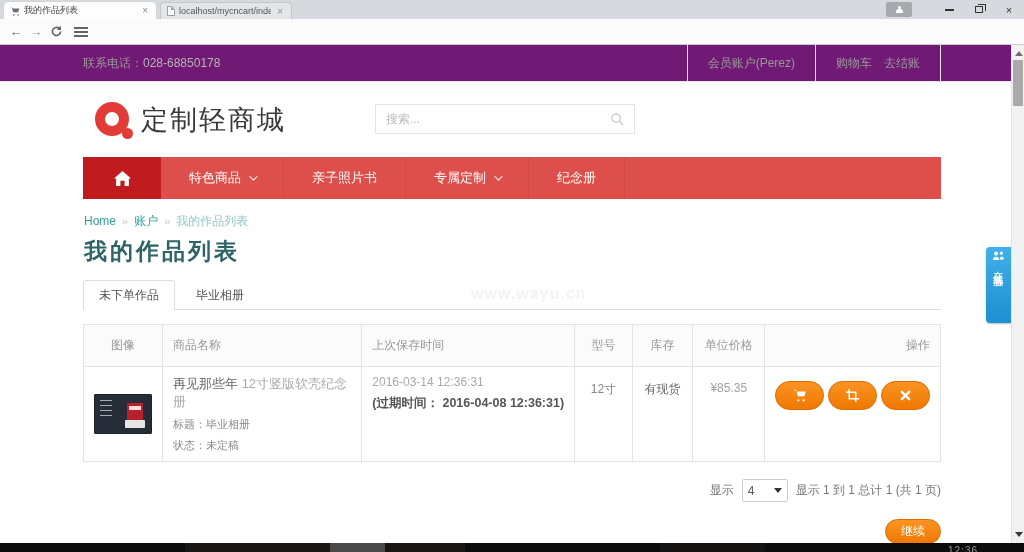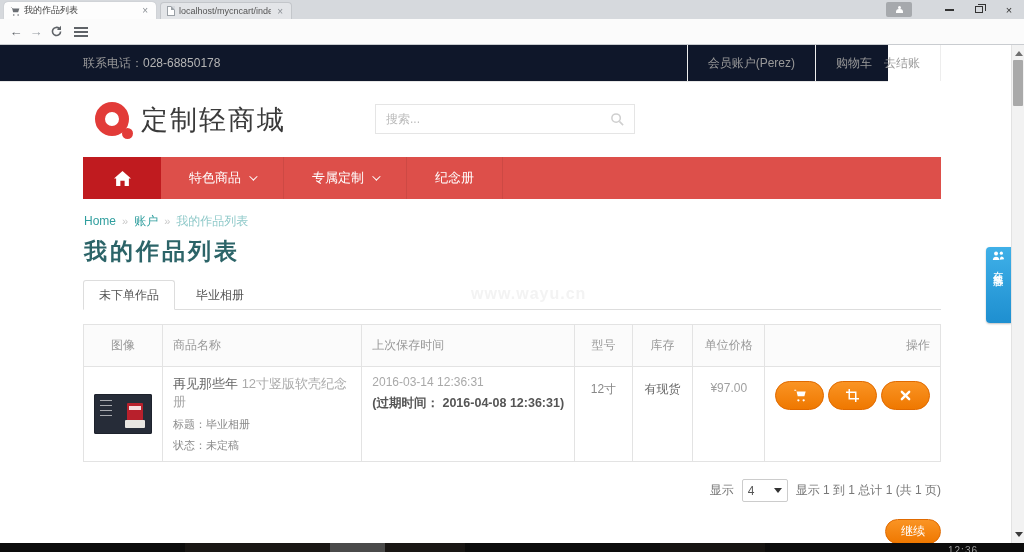--- a/index.html
+++ b/index.html
@@ -34,21 +34,21 @@
   .omnibox { flex:1; height:19px; background:#fff; border:1px solid #b9bcc0; border-radius:2px; margin:0 6px; display:flex; align-items:center; padding:0 6px; }
   .omnibox .page-ico:after{ border-color:#fff #fff #9aa0a6 #9aa0a6; }
   .url { font-size:11.5px; margin-left:6px; white-space:nowrap; }
   .url .host { color:#202124; font-weight:bold; }
   .url .rest { color:#80868b; }
   .star { margin-left:auto; color:#9aa0a6; font-size:12px; }
   .menu-ico { width:14px; height:10px; display:flex; flex-direction:column; justify-content:space-between; margin-left:8px; }
   .menu-ico i { display:block; height:2px; background:#5f6368; }
 
   
-  .infobar { position:absolute; top:45px; left:0; width:888px; height:37px; background:#0f172a; border-bottom:1px solid #e7e7e7; font-size:12px; color:#999; }
+  .infobar { position:absolute; top:45px; left:0; width:1024px; height:37px; background:#701a75; border-bottom:1px solid #e7e7e7; font-size:12px; color:#999; }
   .infobar .inner { width:858px; margin-left:83px; height:100%; display:flex; align-items:center; }
   .info-right { margin-left:auto; display:flex; align-items:center; height:100%; }
   .info-cell { padding:0 14px; height:100%; display:flex; align-items:center; border-left:1px solid #ededed; }
   .info-cell.last { border-right:1px solid #ededed; }
   .info-link { color:#999; margin:0 6px; }
 
   
   .siteheader { position:absolute; top:82px; left:83px; width:858px; height:75px; }
   .logo { position:absolute; left:12px; top:16px; display:flex; align-items:center; }
   .logo-mark { position:relative; width:40px; height:44px; }
@@ -220,20 +220,23 @@
 
   <div class="mainnav">
     <div class="nav-home">
       <svg width="17" height="15" viewBox="0 0 16 14">
           <path fill="#fff" d="M8 0L0 7h2v7h4V9h4v5h4V7h2z"></path>
         </svg>
     </div>
     <div class="nav-item">
         <span>特色商品</span>
         <span class="chev"></span>
+      </div>
+    <div class="nav-item">
+        <span>亲子照片书</span>
       </div>
     <div class="nav-item">
         <span>专属定制</span>
         <span class="chev"></span>
       </div>
     <div class="nav-item">
         <span>纪念册</span>
       </div>
   </div>
 
@@ -272,21 +275,21 @@
           <div class="pname"><span>再见那些年</span> <span class="variant">12寸竖版软壳纪念册</span></div>
           <div class="pmeta">标题：毕业相册</div>
           <div class="pmeta">状态：未定稿</div>
         </td>
         <td>
           <div class="tsave">2016-03-14 12:36:31</div>
           <div class="texpire">(过期时间： 2016-04-08 12:36:31)</div>
         </td>
         <td class="td-c" style="padding-top:14px;">12寸</td>
         <td class="td-c" style="padding-top:14px; color:#666;">有现货</td>
-        <td class="td-c" style="padding-top:14px; color:#a0a0a0;">¥97.00</td>
+        <td class="td-c" style="padding-top:14px; color:#a0a0a0;">¥85.35</td>
         <td>
           <div class="ops">
             <div class="opbtn">
               <svg width="14" height="13" viewBox="0 0 16 16">
                     <path fill="#fff" d="M1 1h2.2l.5 2H15l-1.6 6H5.2L4 3.9 3.4 2H1zM5 10.5h8M6 12.5a1.4 1.4 0 1 0 .01 2.8A1.4 1.4 0 0 0 6 12.5zm6.5 0a1.4 1.4 0 1 0 .01 2.8 1.4 1.4 0 0 0-.01-2.8z"></path>
                   </svg>
             </div>
             <div class="opbtn">
               <svg width="13" height="13" viewBox="0 0 16 16">
                     <path fill="none" stroke="#fff" stroke-width="1.8" d="M4 0v12h12M0 4h12v12"></path>

